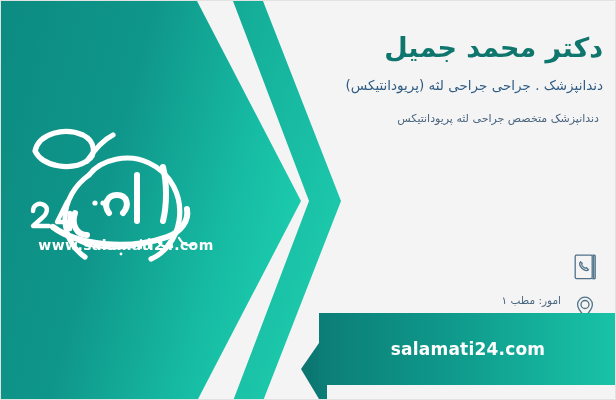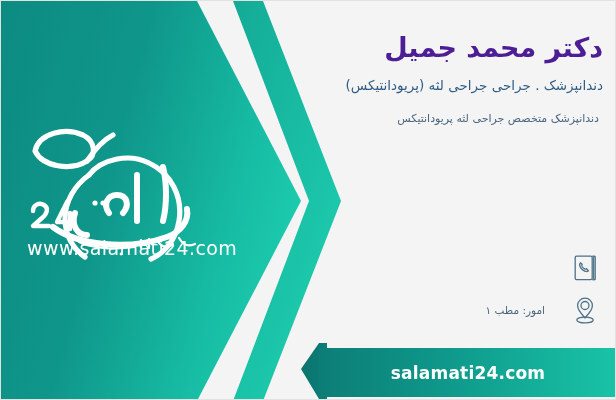--- a/index.html
+++ b/index.html
@@ -48,21 +48,21 @@
   .logo svg{display:block;width:215px;height:160px;}
 
   
   .content{
     position:absolute;right:12px;top:30px;
     width:300px;
     text-align:right;
     direction:rtl;
   }
   .title{
-    color:#4c1d95;
+    color:#0f766e;
     font-size:27px;
     font-weight:700;
     line-height:1.25;
     margin:0 0 10px 0;
     letter-spacing:0px;
   }
   .subtitle{
     color:#2f5c84;
     font-size:13.5px;
     font-weight:400;
@@ -78,45 +78,44 @@
   }
 
   
   .contact{
     position:absolute;right:14px;top:250px;
     width:290px;
     direction:rtl;
   }
   .contact-row{
     display:flex;
-    align-items:center;
     justify-content:flex-start;
-    gap:24px;
+    gap:8px;
     margin-bottom:8px;
     min-height:34px;
   }
   .icon-box{
     width:32px;height:32px;
     flex:0 0 32px;
     display:flex;align-items:center;justify-content:center;
   }
   .icon-box svg{display:block;}
   .contact-text{
     color:#4a6680;
     font-size:10.5px;
     line-height:1.4;
     direction:rtl;
     text-align:right;
     white-space:nowrap;
   }
 
   
   .bottom-bar{
-    position:absolute;left:318px;bottom:2px;
-    width:298px;height:49px;
+    position:absolute;left:318px;bottom:14px;
+    width:298px;height:72px;
     background:linear-gradient(90deg,#0c7d77 0%,#0f9a8c 45%,#19c3a7 100%);
     display:flex;align-items:center;justify-content:center;
   }
   .bottom-bar-text{
     color:#ffffff;
     font-size:17px;
     font-weight:700;
     letter-spacing:.2px;
     direction:ltr;
   }
@@ -170,21 +169,21 @@
       </g>
 
       <g fill="none" stroke="#ffffff" stroke-width="2.2" stroke-linecap="round">
         <path d="M62 133 C74 139, 96 141, 118 138"></path>
         <path d="M124 131 L124 139 M132 130 L132 139 M141 132 C144 138, 150 139, 155 136"></path>
         <path d="M162 129 C166 136, 172 138, 178 135"></path>
         <circle cx="104" cy="145" r="1.4" fill="#ffffff" stroke="none"></circle>
         <circle cx="143" cy="145" r="1.4" fill="#ffffff" stroke="none"></circle>
       </g>
     </svg>
-    <div style="position:absolute;left:10px;top:128px;width:198px;text-align:center;color:#ffffff;font-size:19px;font-weight:400;letter-spacing:.4px;direction:ltr;">www.salamati24.com</div>
+    <div style="position:absolute;left:10px;top:128px;width:198px;text-align:center;color:#ffffff;font-size:14px;font-weight:700;letter-spacing:.4px;direction:ltr;">www.salamati24.com</div>
   </div>
 
   <div class="content">
     <h1 class="title">دکتر محمد جمیل</h1>
     <p class="subtitle">دندانپزشک . جراحی جراحی لثه (پریودانتیکس)</p>
     <p class="specialty">دندانپزشک متخصص جراحی لثه پریودانتیکس</p>
   </div>
 
   <div class="contact">
 

